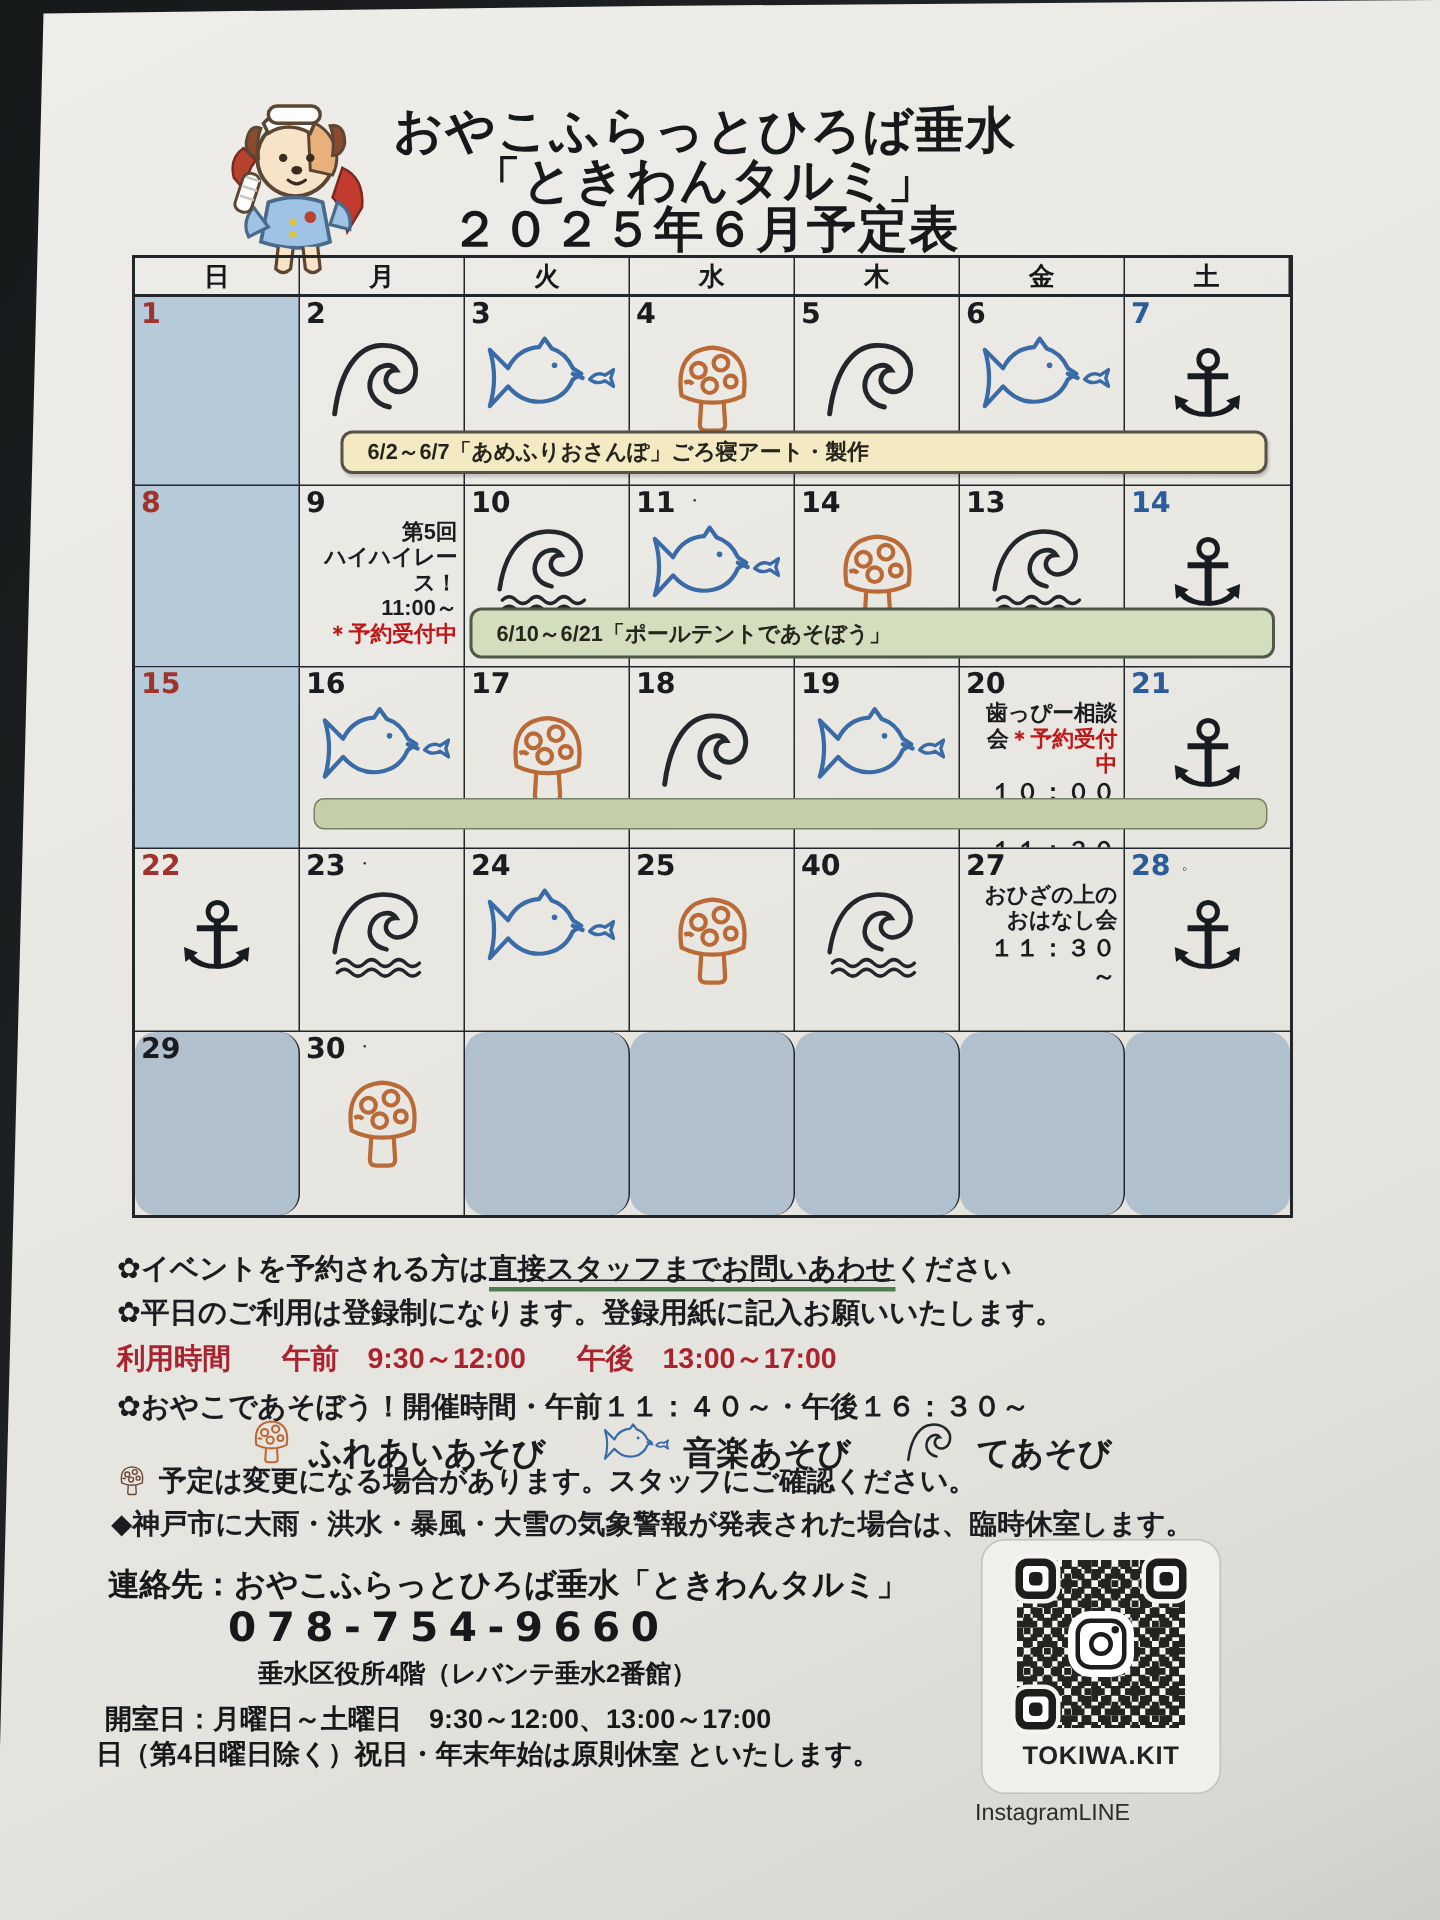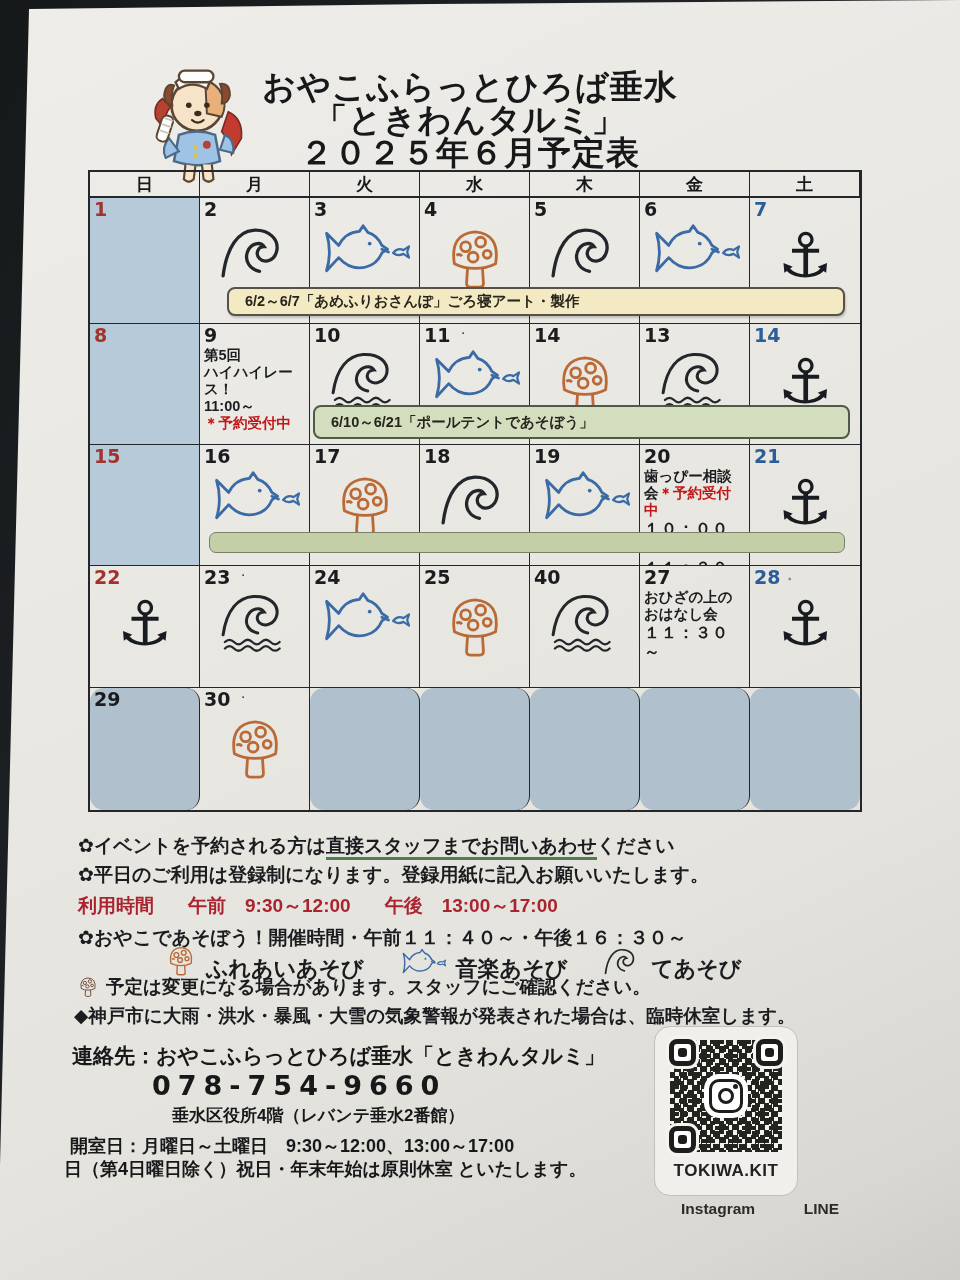--- a/index.html
+++ b/index.html
@@ -27,61 +27,61 @@
   .num { font-size:19px; font-weight:800; line-height:1.05; color:#1b1c1f; font-family:"DejaVu Sans","Liberation Sans",sans-serif; }
   .num.sun { color:#a0342c; }
   .num.sat { color:#2b5d9b; }
   .mark { font-size:11px; color:#33343a; margin-left:7px; vertical-align:top; }
   .ci { display:flex; justify-content:center; align-items:center; margin-top:3px; color:#23262a; }
   .ci-wave svg { width:76px; height:62px; }
   .ci-fish svg { width:90px; height:58px; color:#3a6ba6; }
   .ci-mush svg { width:60px; height:72px; color:#b96a36; }
   .anchor-wrap { display:flex; justify-content:center; align-items:center; margin-top:2px; }
   .anchor-ch { font-family:"DejaVu Sans",sans-serif; font-size:62px; line-height:1.1; color:#181c21; }
-  .cnote { font-size:14.5px; font-weight:800; line-height:1.18; color:#1b1c1f; margin-top:1px; }
+  .cnote { font-size:14.5px; font-weight:800; line-height:1.18; color:#1b1c1f; margin-top:1px;text-align:right; }
   .cnote .red, .red { color:#c01818; }
   .ctime { font-size:16px; font-weight:800; letter-spacing:1px; color:#1b1c1f; line-height:1.2; }
   
   .banner { position:absolute; display:flex; align-items:center; font-weight:700; font-size:14.5px; color:#27241c; padding-left:16px; border-radius:8px; }
   .banner1 { left:227px; top:287px; width:618px; height:29px; background:#f3e9c3; border:2px solid #56524a; box-shadow:1px 2px 2px rgba(0,0,0,.18); }
   .banner2 { left:313px; top:405px; width:537px; height:34px; background:#d3debf; border:2px solid #4e5a46; }
   .banner3 { left:209px; top:532px; width:636px; height:21px; background:#c4cfa8; border:1.5px solid #77816a; border-radius:7px; }
   
   .nline { position:absolute; left:78px; font-weight:800; color:#1b1c1f; font-size:19px; white-space:nowrap; }
-  .u-green { border-bottom:3px solid #4e7d4e; padding-bottom:1px; }
+  .u-green { border-bottom:3px solid #4e7d4e; padding-bottom:1px;text-decoration:underline; }
   .hours { color:#aa2430; }
   .hours .gap { margin-left:34px; }
   .legend { position:absolute; left:166px; top:944px; display:flex; align-items:flex-end; gap:10px; font-size:22px; font-weight:800; color:#1b1c1f; }
   .leg-m svg { width:30px; height:34px; color:#b96a36; }
   .leg-f svg { width:46px; height:30px; color:#3a6ba6; }
   .leg-w svg { width:38px; height:32px; color:#23262a; }
   .leg-gap { width:16px; }
   .blt-mush { display:inline-flex; margin-right:8px; }
   .blt-mush svg { width:20px; height:24px; color:#6a4a34; }
   .n5 { display:flex; align-items:center; }
   
   .c-label { position:absolute; left:72px; top:1042px; font-size:21px; font-weight:900; color:#17181a; }
   .c-phone { position:absolute; left:152px; top:1070px; font-size:27px; font-weight:900; letter-spacing:7px; color:#17181a; font-family:"DejaVu Sans",sans-serif; }
   .c-addr  { position:absolute; left:172px; top:1104px; font-size:17px; font-weight:800; color:#17181a; }
   .c-open1 { position:absolute; left:70px; top:1134px; font-size:18px; font-weight:800; color:#17181a; }
   .c-open2 { position:absolute; left:64px; top:1157px; font-size:18px; font-weight:800; color:#17181a; }
   
-  .qr-card { position:absolute; left:654px; top:1026px; width:144px; height:170px; border:1.5px solid #c2c0bb; border-radius:16px; background:#f0efec; padding-top:13px; }
+  .qr-card { position:absolute; left:654px; top:1026px; width:160px; height:170px; border:1.5px solid #c2c0bb; border-radius:16px; background:#f0efec; padding-top:13px; }
   .qrbox { position:relative; width:112px; height:112px; margin:0 auto; background:
       repeating-conic-gradient(#23231f 0% 25%, transparent 0% 50%) 0 0/9px 9px,
       repeating-conic-gradient(#23231f 0% 25%, transparent 0% 50%) 4px 6px/13px 13px,
       #f4f3f0; }
   .fp { position:absolute; width:27px; height:27px; border:5px solid #1d1d1b; border-radius:8px; background:#fff; box-shadow:0 0 0 3px #f4f3f0; }
   .fp::after { content:""; position:absolute; inset:4px; background:#1d1d1b; border-radius:3px; }
   .fp.tl { left:-1px; top:-1px; } .fp.tr { right:-1px; top:-1px; } .fp.bl { left:-1px; bottom:-1px; }
   .qr-ig { position:absolute; left:50%; top:50%; transform:translate(-50%,-50%); width:34px; height:34px; background:#fff; border:3.5px solid #1d1d1b; border-radius:10px; box-shadow:0 0 0 5px #fff; }
   .qr-ig::before { content:""; position:absolute; inset:6px; border:3.5px solid #1d1d1b; border-radius:50%; }
   .qr-ig::after { content:""; position:absolute; top:2px; right:2px; width:5px; height:5px; background:#1d1d1b; border-radius:50%; }
   .qr-cap { margin-top:9px; text-align:center; font-size:17px; font-weight:800; letter-spacing:.5px; color:#222; }
-  .qr-labels { position:absolute; left:681px; top:1200px; width:158px; display:flex; justify-content:space-between; font-size:15.5px; font-weight:700; color:#2c2c2a; }
+  .qr-labels { position:absolute; left:650px; top:1200px; width:158px; display:flex; font-size:15.5px; font-weight:400; color:#2c2c2a; }
 </style>
 </head>
 <body>
 
 <div class="scene">
   <div class="paper">
 
     <svg class="mascot" viewBox="0 0 62 76">
       <path d="M50 30 q9 4 8 16 l-6 10 q-2-10-6-14 z" fill="#c23b2e" stroke="#7a2a20" stroke-width="1"></path>
       <path d="M10 22 q-6 4-4 12 l5 6 q0-9 4-13 z" fill="#b5432f" stroke="#7a2a20" stroke-width="1"></path>

